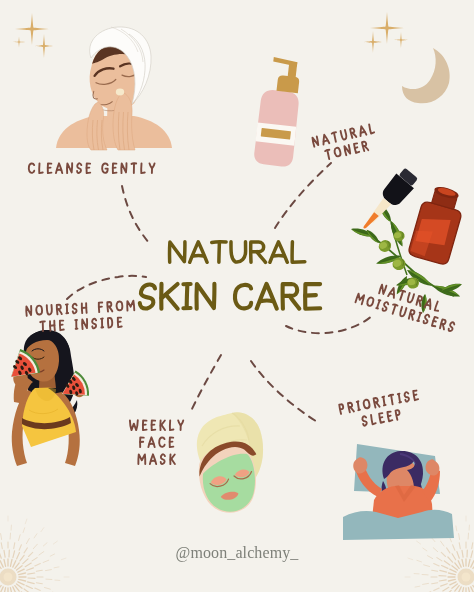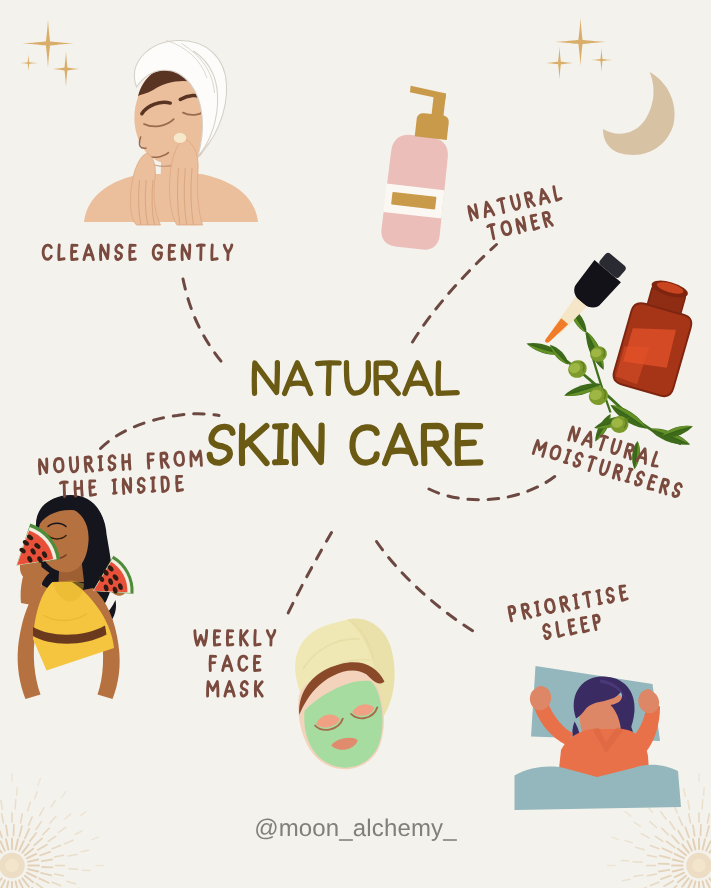--- a/index.html
+++ b/index.html
@@ -3,21 +3,21 @@
 <meta charset="utf-8">
 <title>Natural Skin Care</title>
 <style>
   html,body{margin:0;padding:0;background:#F4F2EC;}
   body{width:474px;height:592px;overflow:hidden;
        font-family:"Liberation Sans",sans-serif;}
   .stage{position:relative;width:474px;height:592px;background:#F4F2EC;overflow:hidden;}
   .stage > svg{position:absolute;left:0;top:0;}
   .handle{position:absolute;left:0;top:544px;width:474px;text-align:center;
           color:#7E8079;font-size:16px;letter-spacing:.1px;
-          font-family:Liberation Sans, sans-serif;}
+          font-family:Liberation Serif, serif;}
   .title-ink{fill:none;stroke:#6B5A14;stroke-linecap:round;stroke-linejoin:round;}
   .label-ink{fill:none;stroke:#7A4A3E;stroke-width:1.9;stroke-linecap:round;stroke-linejoin:round;}
 </style>
 </head>
 <body>
 
 <div class="stage" style="background: rgb(244, 242, 236);">
 <svg width="474" height="592" viewBox="0 0 474 592">
 
   <rect x="0" y="0" width="474" height="592" fill="#F4F2EC"></rect>

